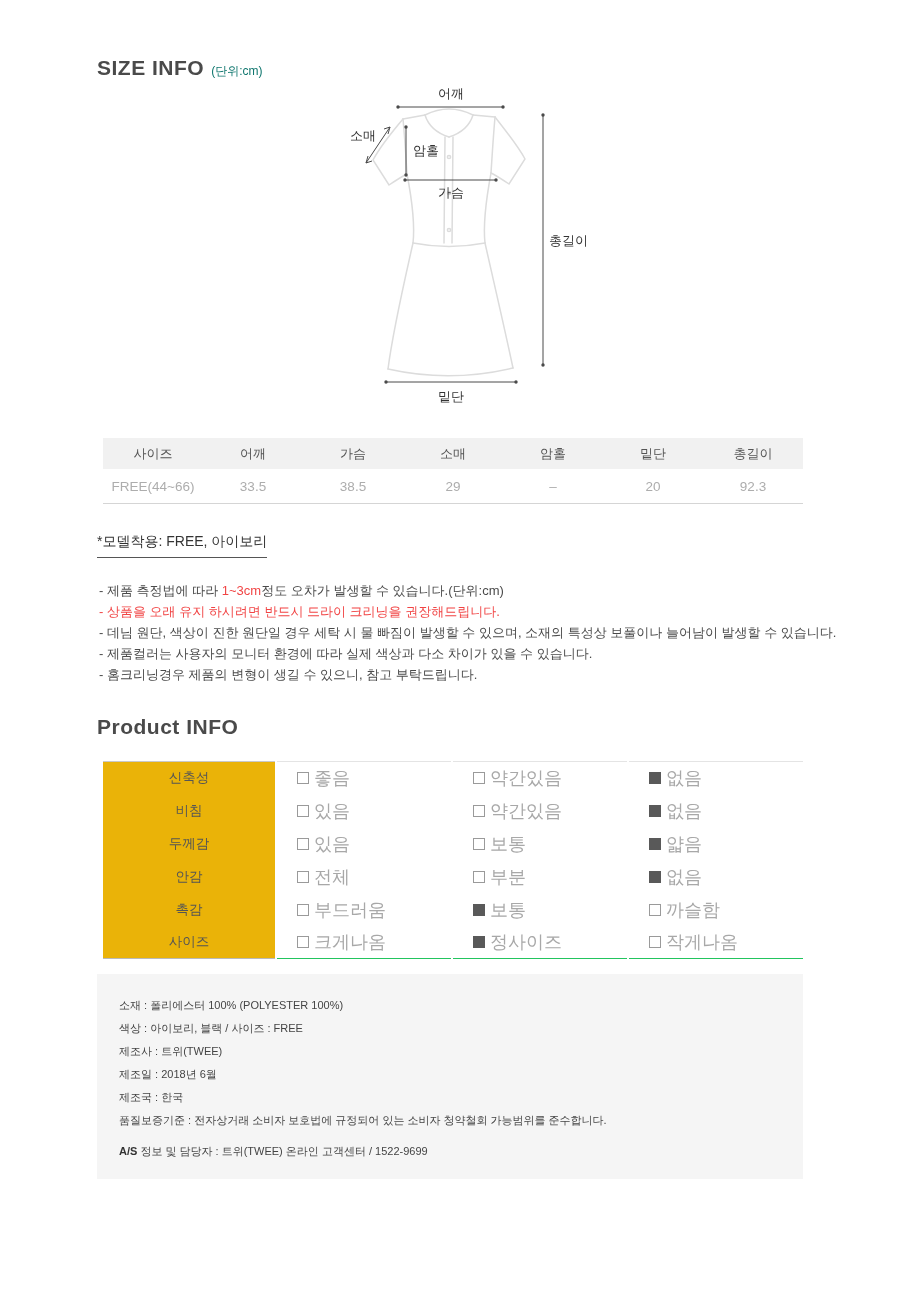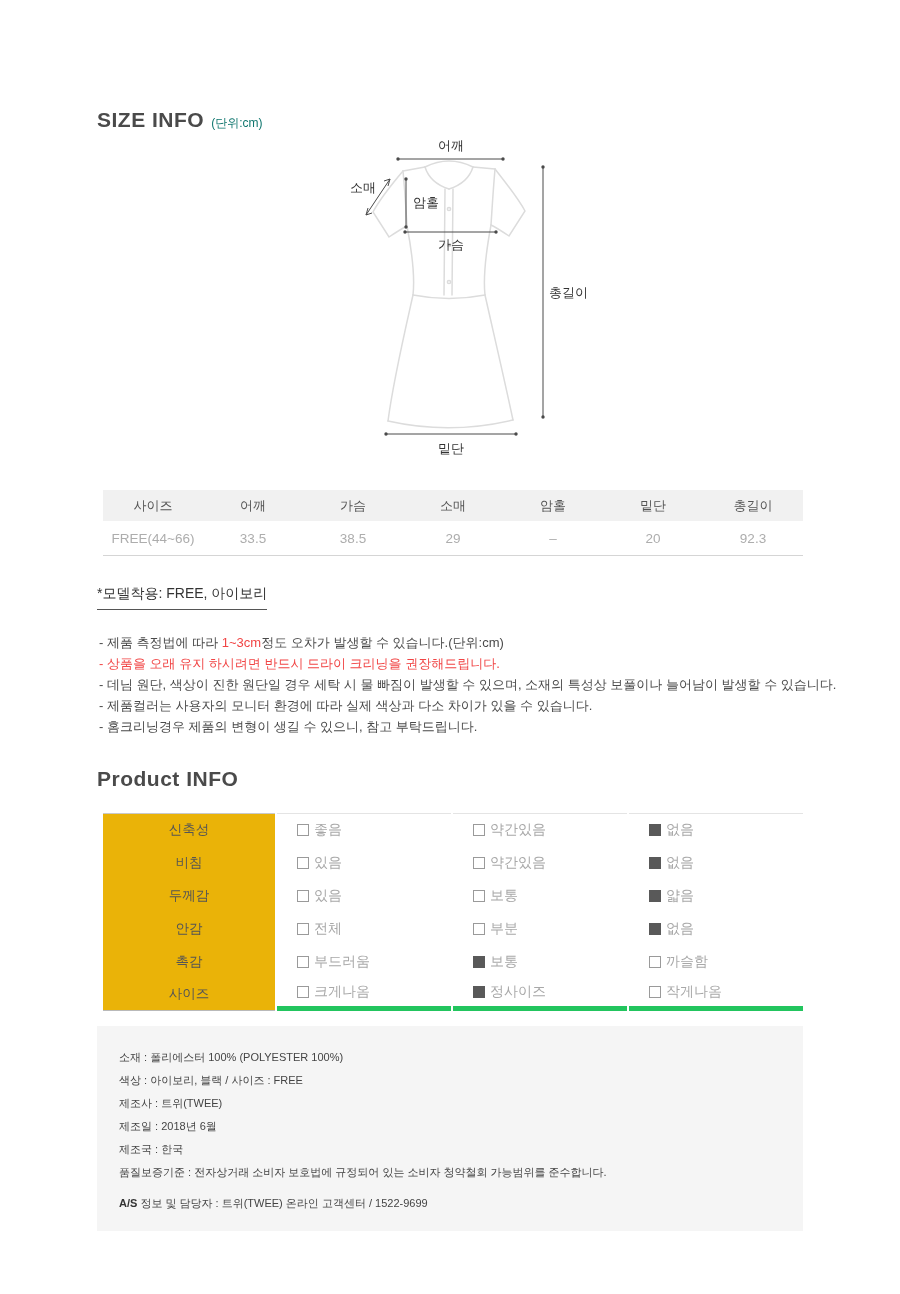--- a/index.html
+++ b/index.html
@@ -2,21 +2,21 @@
 <html><head>
 <meta charset="utf-8">
 <style>
   * { margin:0; padding:0; box-sizing:border-box; }
   html,body { background:#fff; }
   body {
     width:900px; height:1294px; position:relative; overflow:hidden;
     font-family:"Liberation Sans","DejaVu Sans",sans-serif; color:#444;
   }
   .section-title {
-    margin:108px 0 0 97px; font-size:21px; font-weight:bold; color:#4a4a4a;
+    margin:56px 0 0 97px; font-size:21px; font-weight:bold; color:#4a4a4a;
     letter-spacing:0.5px; line-height:24px; display:flex; align-items:baseline;
   }
   .unit { font-size:12px; font-weight:normal; color:#0f766e; margin-left:7px; letter-spacing:0; }
 
   
   .diagram-wrap { height:337px; position:relative; }
   .diagram-wrap svg { position:absolute; left:333px; top:2px; }
   .dress { stroke:#dcdcdc; stroke-width:1.5; fill:none; stroke-linecap:round; }
   .arrow { stroke:#4a4a4a; stroke-width:1; fill:none; }
   .dot   { fill:#4a4a4a; stroke:none; }
@@ -45,27 +45,27 @@
   .ptable { margin:22px 0 0 103px; width:700px; }
   .prow { display:grid; grid-template-columns:172px 174px 174px 174px; column-gap:2px; height:33px; }
   .pcell-label {
     background:#eab308; display:flex; align-items:center; justify-content:center;
     color:#555; font-size:13.5px;
   }
   .pcell-opt { display:flex; align-items:center; padding-left:20px; }
   .prow:first-child .pcell-label { border-top:1px solid #c9c9c9; }
   .prow:first-child .pcell-opt   { border-top:1px solid #e4e4e4; }
   .prow:last-child  .pcell-label { border-bottom:1px solid #b9b9b9; }
-  .prow:last-child  .pcell-opt   { border-bottom:5px solid #22c55e; }
+  .prow:last-child  .pcell-opt   { border-bottom:1px solid #22c55e; }
   .cbox {
     width:12px; height:12px; border:1px solid #9a9a9a; background:#fff;
     display:inline-block; margin-right:5px; flex:none;
   }
   .cbox.checked { background:#595959; border-color:#595959; }
-  .opt-label { color:#a8a8a8; font-size:14px; }
+  .opt-label { color:#a8a8a8; font-size:18px; }
 
   
   .bottom-box {
     margin:15px 0 0 97px; width:706px; background:#f5f5f5;
     padding:20px 20px 16px 22px;
   }
   .bottom-box p { font-size:11px; line-height:23px; color:#444; }
   .as-line { margin-top:8px; }
   .as-line b { font-weight:bold; color:#333; }
 </style>

